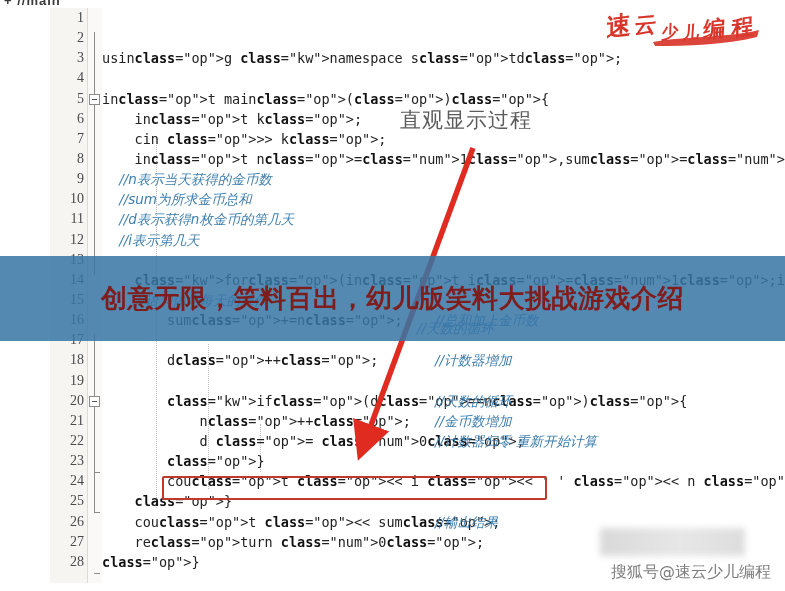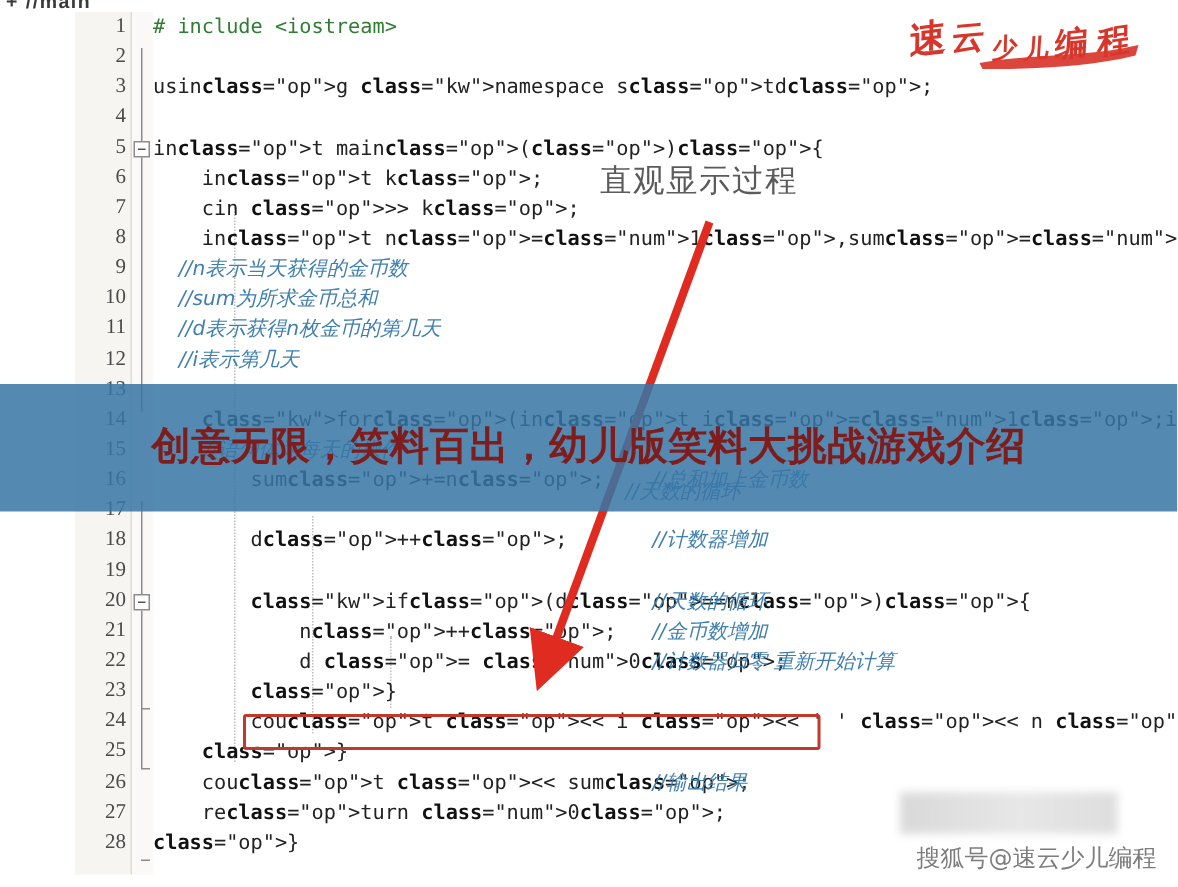--- a/index.html
+++ b/index.html
@@ -220,21 +220,20 @@
     <div class="fold-tick" style="top:504px;"></div>
     <div class="fold-end" style="top:565px;"></div>
 
     <div class="iguide" style="left:106px;top:130px;height:370px;"></div>
     <div class="iguide" style="left:158px;top:336px;height:145px;"></div>
     <div class="iguide" style="left:210px;top:416px;height:48px;"></div>
 
     <div class="lines" id="line-rows">
         <div class="row">
           <span class="ln">1</span>
-          <span class="code"><span class="pre"># include &lt;iostream&gt;</span></span>
         </div>
         <div class="row">
           <span class="ln">2</span>
           <span class="code"></span>
         </div>
         <div class="row">
           <span class="ln">3</span>
           <span class="code">usin<span <span="" class="kw">class</span>="op"&gt;g <span <span="" class="kw">class</span>="kw"&gt;namespace s<span <span="" class="kw">class</span>="op"&gt;td<span <span="" class="kw">class</span>="op"&gt;;</span>
         </div>
         <div class="row">

